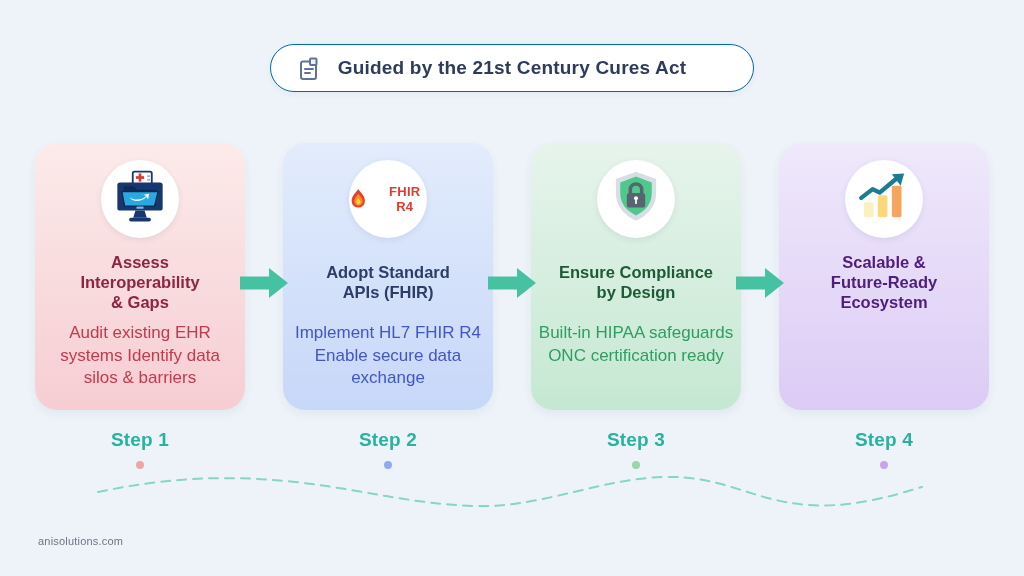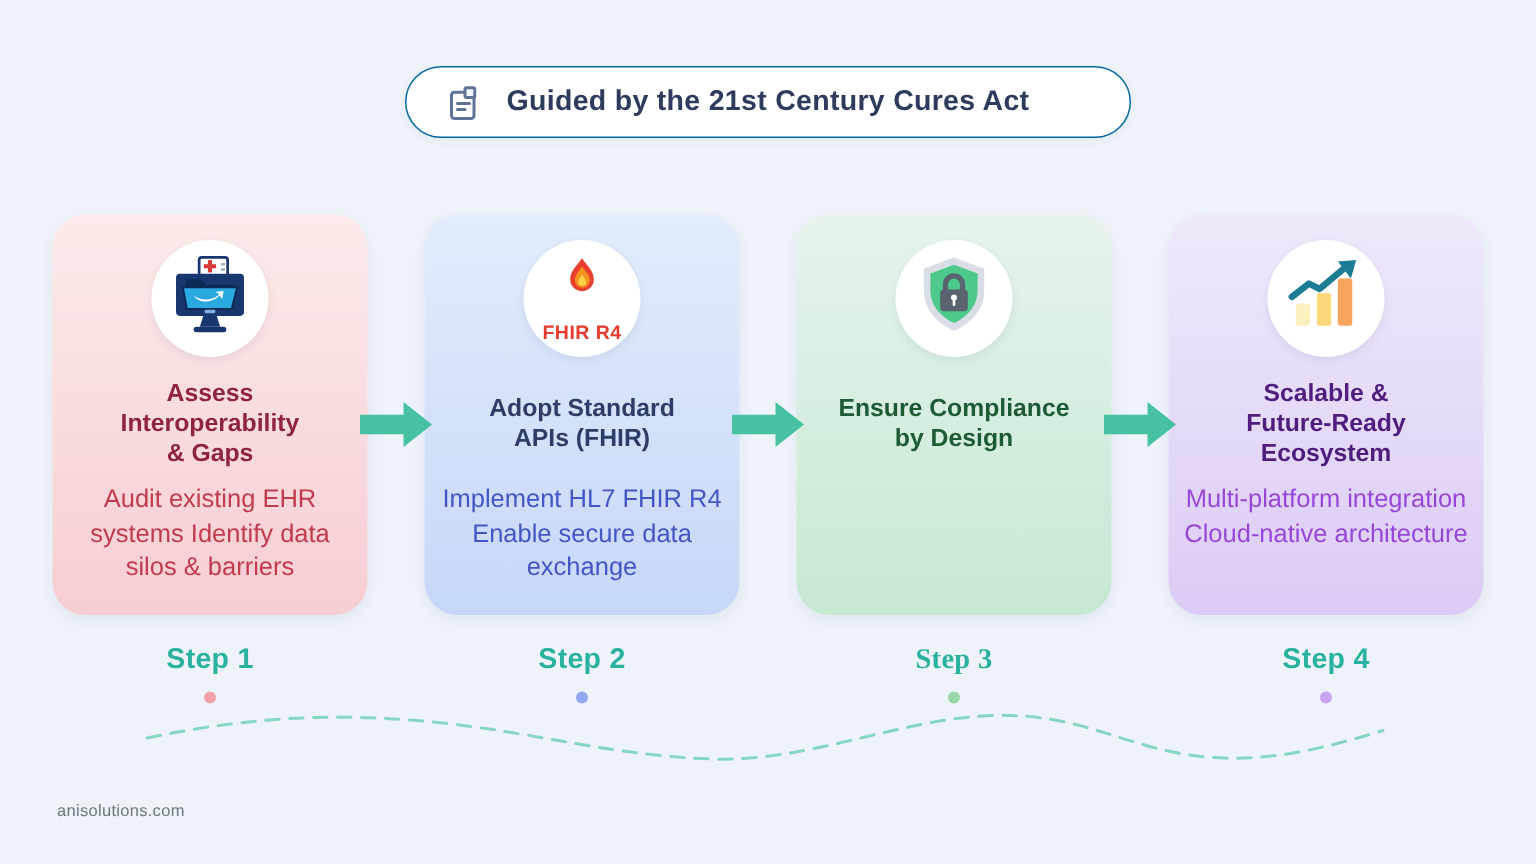--- a/index.html
+++ b/index.html
@@ -40,21 +40,21 @@
   .card.c3 { left:531px; background:linear-gradient(180deg,#e7f4ec 0%,#c5e8d2 100%); }
   .card.c4 { left:779px; background:linear-gradient(180deg,#efe9fb 0%,#dccbf5 100%); }
 
   .icon-circle {
     width:78px; height:78px; border-radius:50%;
     background:#ffffff;
     margin:17px auto 0 auto;
     display:flex; align-items:center; justify-content:center;
     box-shadow:0 2px 6px rgba(60,80,110,.10);
   }
-  .fhir-wrap { display:flex; align-items:center; gap:15px;flex-direction:column; }
+  .fhir-wrap { display:flex; align-items:center; gap:15px; }
   .fhir-text { font-size:13px; font-weight:700; color:#e63a2e; letter-spacing:.3px; }
 
   .card-title {
     height:64px; margin-top:12px; padding:0 8px;
     display:flex; align-items:center; justify-content:center;
     font-size:16.5px; font-weight:700; line-height:1.22;
     white-space:pre-line;
   }
   .card-desc {
     margin-top:8px; padding:0 6px;
@@ -69,21 +69,21 @@
   
   .flow-arrow { position:absolute; top:267px; width:48px; height:32px; }
   .fa1 { left:240px; } .fa2 { left:488px; } .fa3 { left:736px; }
 
   
   .step-label {
     position:absolute; top:429px; width:120px;
     text-align:center;
     font-size:19px; font-weight:700; color:#29b2a0; letter-spacing:.2px;
   }
-  .sl1 { left:80px; } .sl2 { left:328px; } .sl3 { left:576px;font-family:Liberation Serif, serif; } .sl4 { left:824px; }
+  .sl1 { left:80px; } .sl2 { left:328px; } .sl3 { left:576px; } .sl4 { left:824px; }
   .step-dot {
     position:absolute; top:461px; width:8px; height:8px; border-radius:50%;
   }
   .sd1 { left:136px; background:#f2a3a8; }
   .sd2 { left:384px; background:#92a9f1; }
   .sd3 { left:632px; background:#99d7a8; }
   .sd4 { left:880px; background:#c8a4ef; }
 
   
   .wave { position:absolute; left:0; top:0; width:1024px; height:576px; pointer-events:none; }
@@ -161,39 +161,39 @@
         <path d="M32 8.5 L50 15.3 V28 C50 39.7 42.5 48 32 53 C21.5 48 14 39.7 14 28 V15.3 Z" fill="#4dc98c"></path>
         <path d="M25.5 29 v-5.5 a6.5 6.5 0 0 1 13 0 V29" stroke="#5a6370" stroke-width="4" fill="none"></path>
         <rect x="21.5" y="27.5" width="21" height="16.5" rx="3" fill="#5a6370"></rect>
         <circle cx="32" cy="33.5" r="2.3" fill="#ffffff"></circle>
         <rect x="31" y="34.5" width="2" height="5.5" rx="1" fill="#ffffff"></rect>
       </svg>
     </span>
   </div>
   <div class="card-title">Ensure Compliance
 by Design</div>
+  <div class="card-desc">Built-in HIPAA safeguards
+ONC certification ready</div>
 </div>
 
 <div class="card c4">
   <div class="icon-circle">
     <span>
       <svg width="56" height="56" viewBox="0 0 64 64" fill="none">
         <rect x="9" y="38" width="11" height="17" rx="2" fill="#fdf0c0"></rect>
         <rect x="25" y="30" width="11" height="25" rx="2" fill="#fbd97a"></rect>
         <rect x="41" y="19" width="11" height="36" rx="2" fill="#f7a55e"></rect>
         <path d="M6 33 L19 23 L27 27 L45 12" stroke="#1b7c93" stroke-width="5" stroke-linecap="round" stroke-linejoin="round" fill="none"></path>
         <polygon points="41,6 55,5 51,19" fill="#1b7c93"></polygon>
       </svg>
     </span>
   </div>
   <div class="card-title">Scalable &amp;
 Future-Ready
 Ecosystem</div>
-  <div class="card-desc">Multi-platform integration
-Cloud-native architecture</div>
 </div>
 
 <svg class="flow-arrow fa1" viewBox="0 0 48 32">
   <path d="M0 9.5 H29 V1 L48 16 L29 31 V22.5 H0 Z" fill="#46c2a3"></path>
 </svg>
 <svg class="flow-arrow fa2" viewBox="0 0 48 32">
   <path d="M0 9.5 H29 V1 L48 16 L29 31 V22.5 H0 Z" fill="#46c2a3"></path>
 </svg>
 <svg class="flow-arrow fa3" viewBox="0 0 48 32">
   <path d="M0 9.5 H29 V1 L48 16 L29 31 V22.5 H0 Z" fill="#46c2a3"></path>

